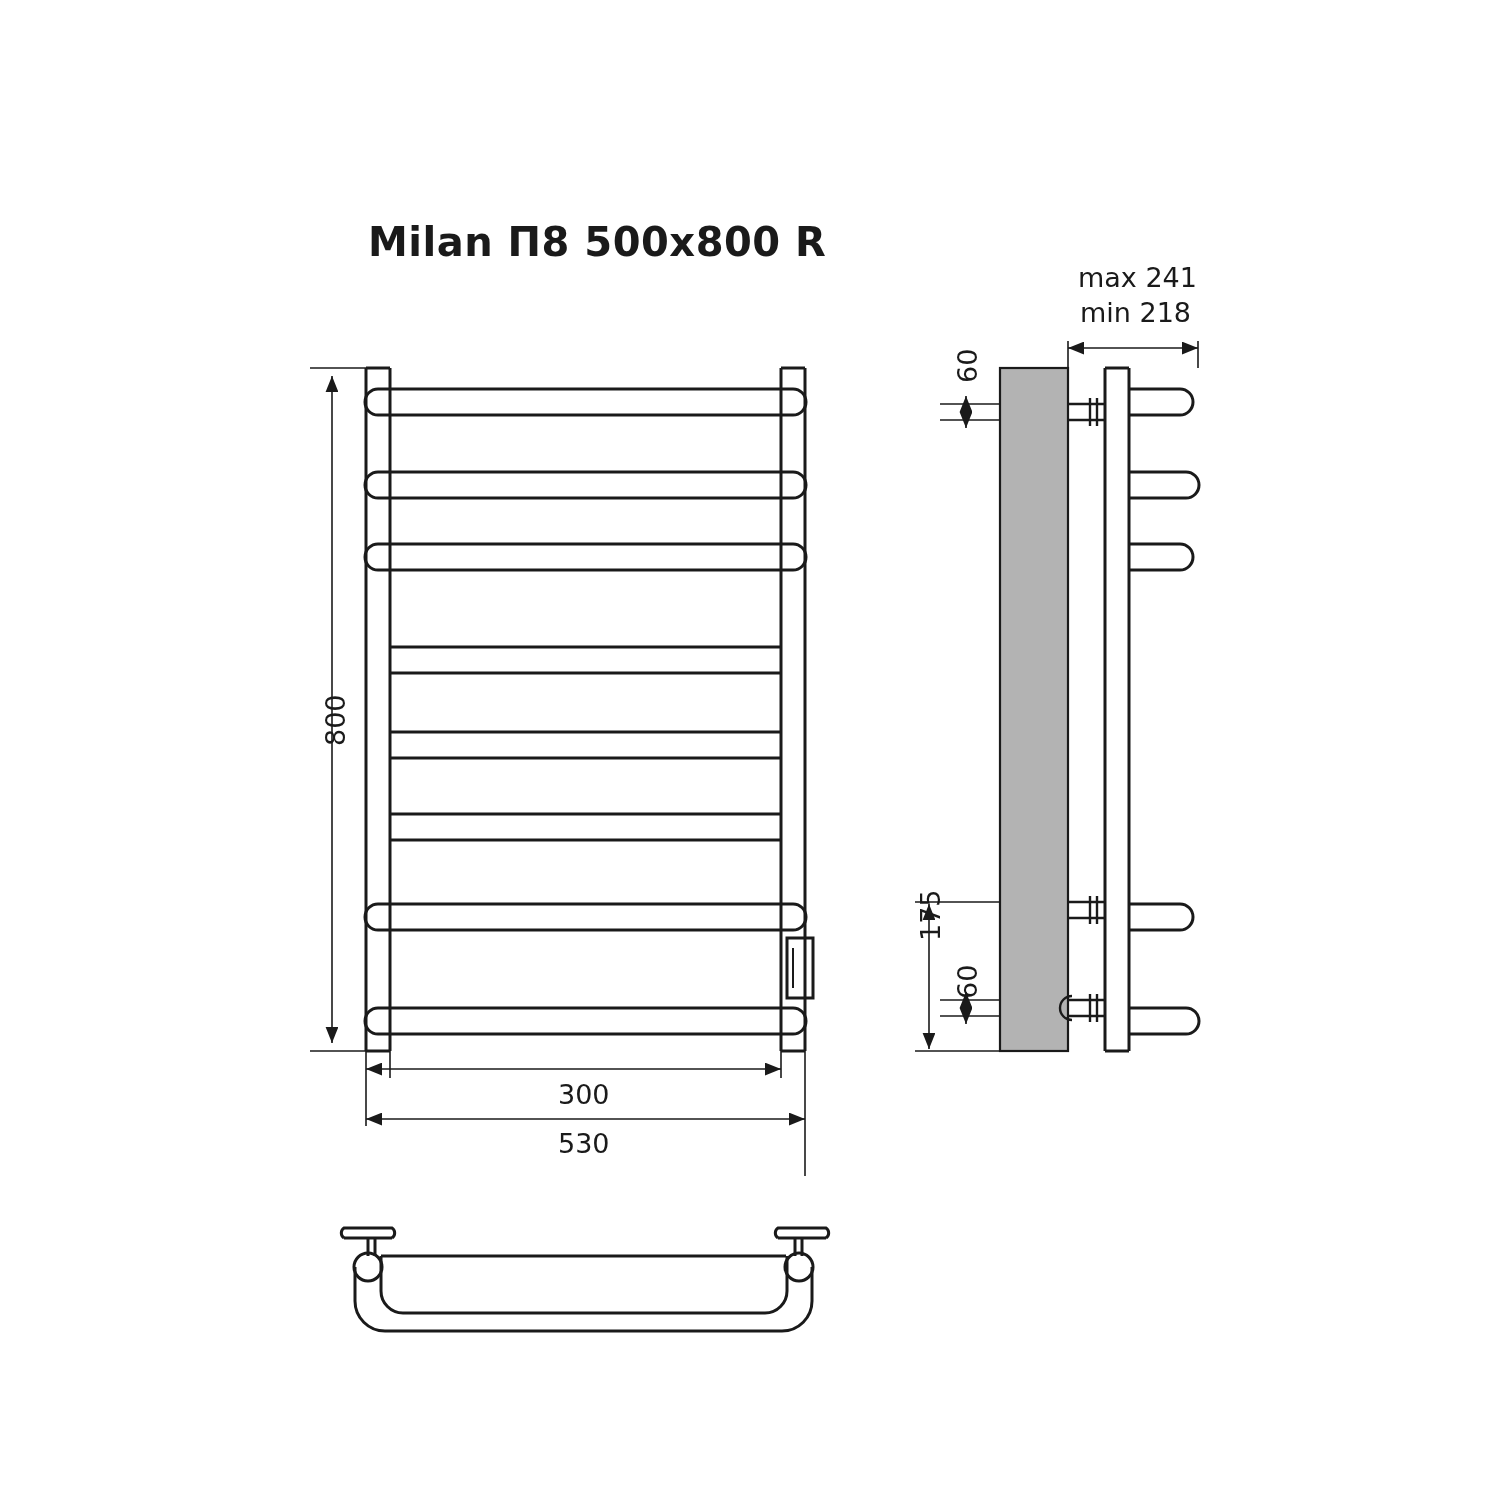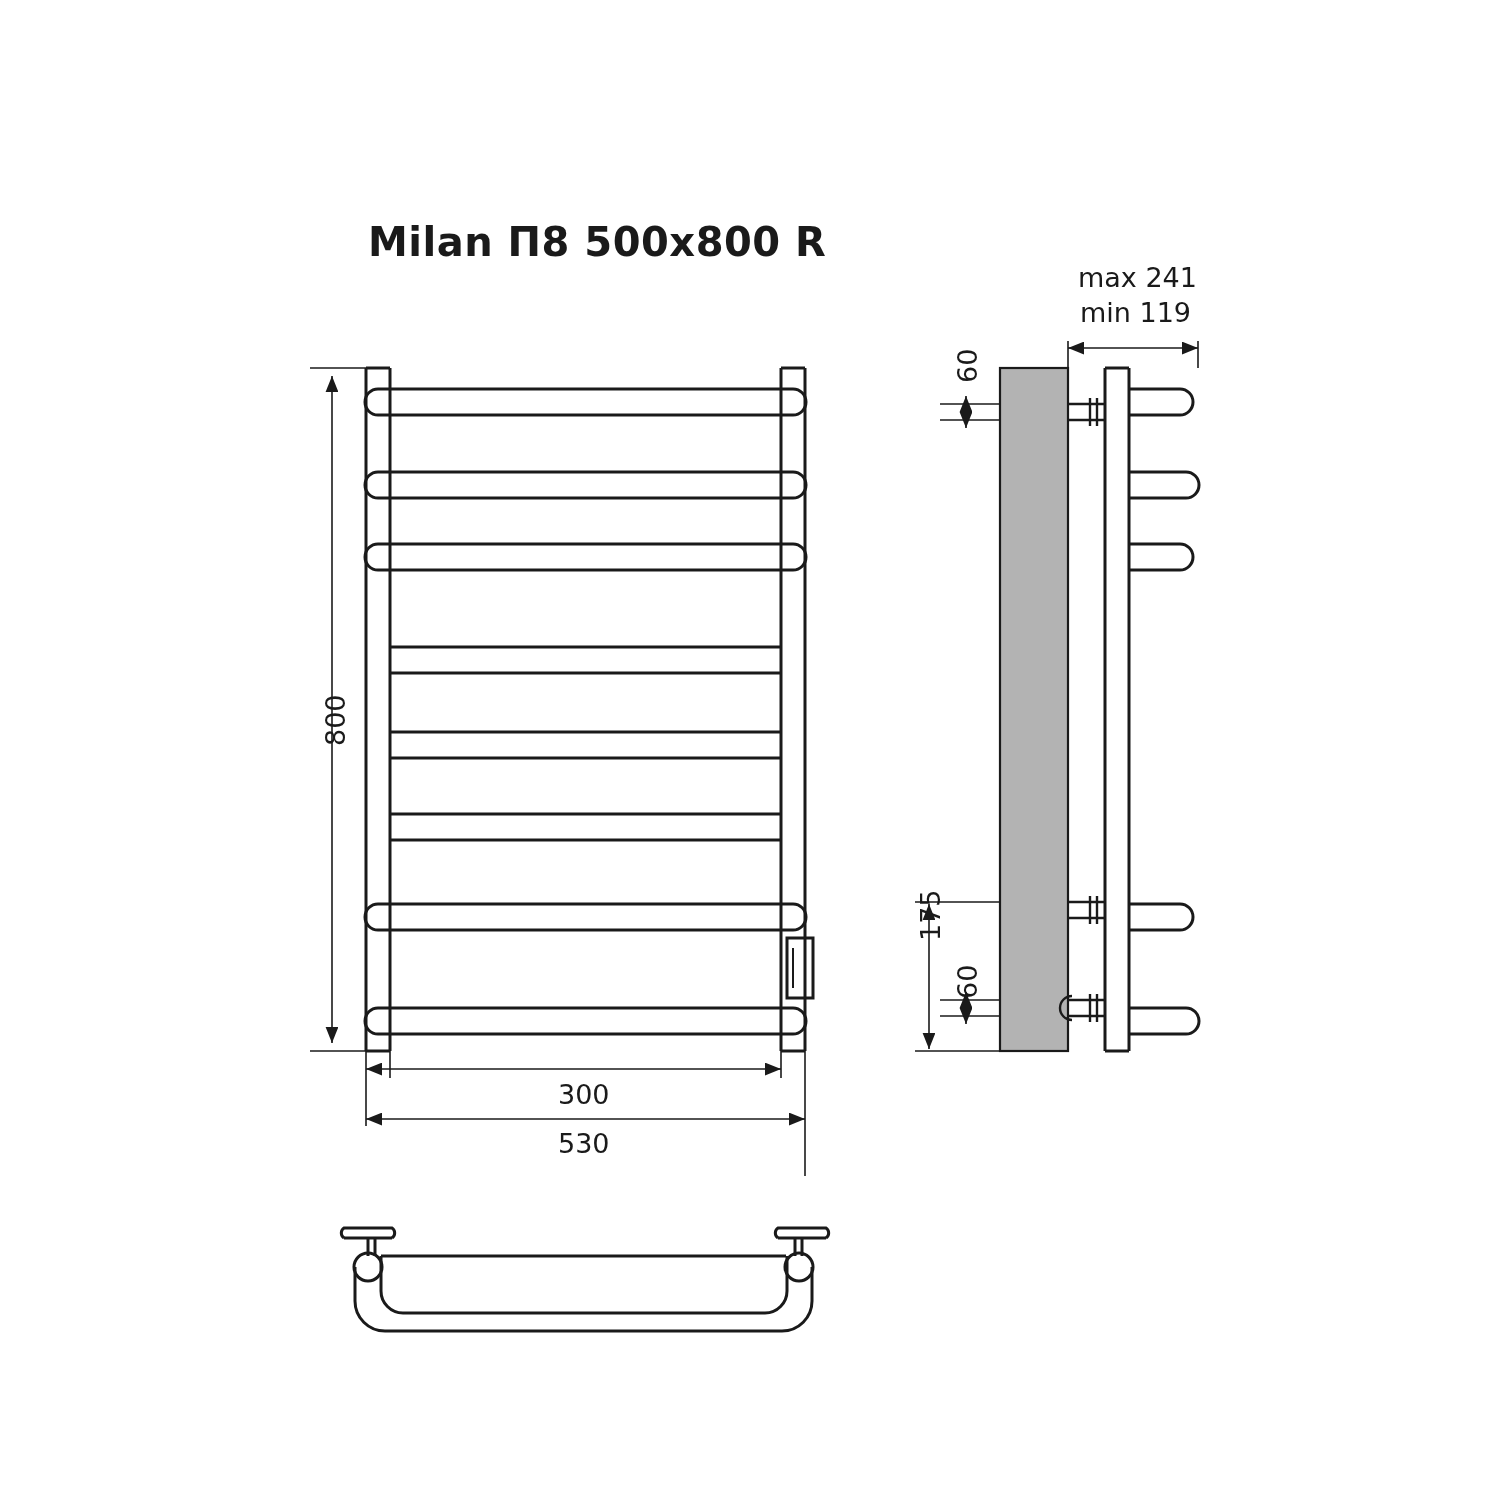--- a/index.html
+++ b/index.html
@@ -52,21 +52,21 @@
 
 <div id="stage">
 
   <div class="title">Milan П8 500x800 R</div>
 
   <div class="dimlabel vert" style="left:320px; top:730px;">800</div>
   <div class="dimlabel" style="left:558px; top:1063px;">300</div>
   <div class="dimlabel" style="left:558px; top:1112px;">530</div>
 
   <div class="dimlabel" style="left:1078px; top:246px;">max 241</div>
-  <div class="dimlabel" style="left:1080px; top:281px;">min 119</div>
+  <div class="dimlabel" style="left:1080px; top:281px;">min 218</div>
 
   <div class="dimlabel vert" style="left:952px; top:367px;">60</div>
   <div class="dimlabel vert" style="left:952px; top:983px;">60</div>
   <div class="dimlabel vert" style="left:915px; top:925px;">175</div>
 
   <svg class="draw" viewBox="0 0 1500 1500">
     <defs>
       <marker id="arr" markerWidth="12" markerHeight="12" refX="10" refY="4" orient="auto">
         <path d="M0,0 L10,4 L0,8 z" fill="#1a1a1a"></path>
       </marker>

